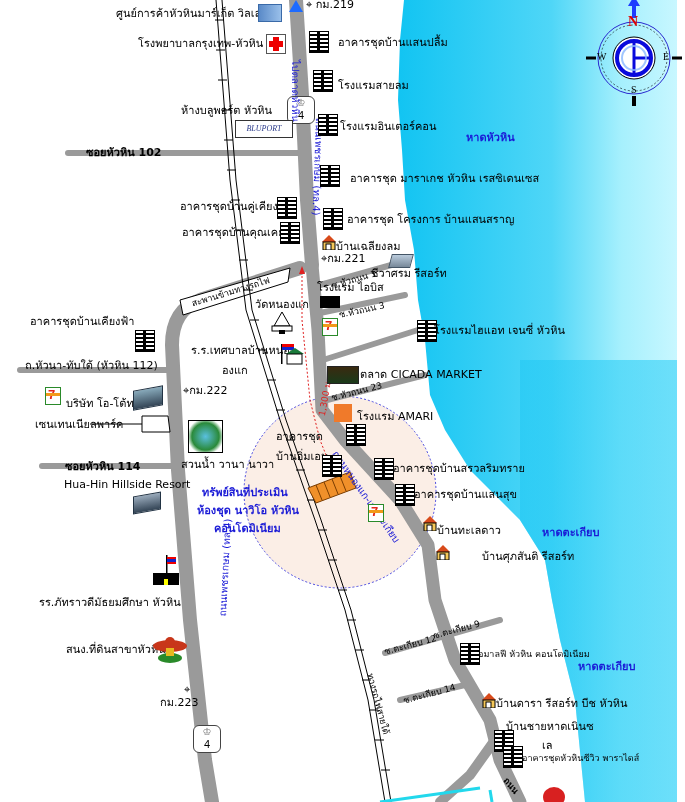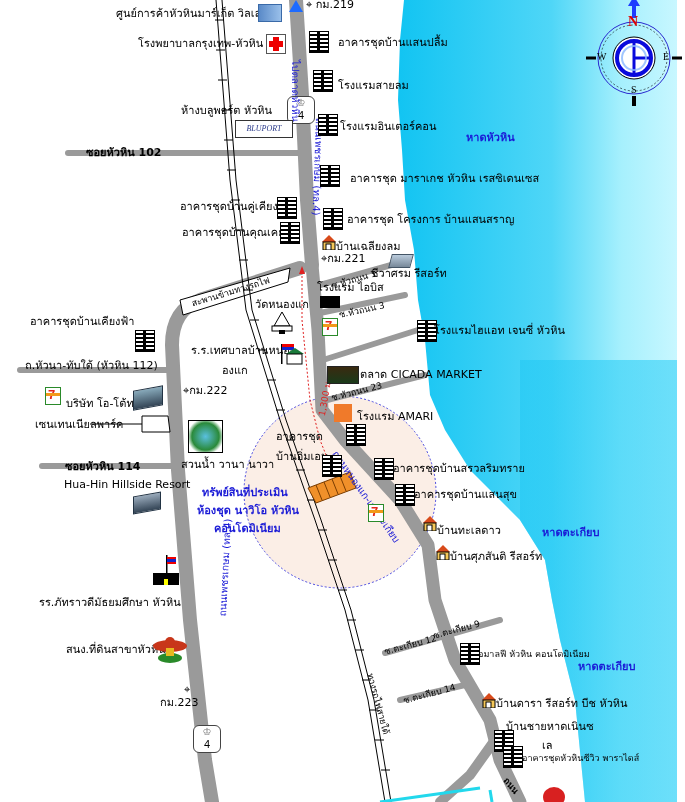--- a/index.html
+++ b/index.html
@@ -295,21 +295,21 @@
       <rect x="2" y="8" width="12" height="8" fill="#f6c95a" stroke="#000" stroke-width="1"></rect>
       <rect x="5" y="10" width="5" height="6" fill="#fff" stroke="#000" stroke-width="1"></rect>
     </svg>
   <span class="lbl" style="left:437px;top:524px;text-align:center;">บ้านทะเลดาว</span>
 
   <svg class="house" style="left:435px;top:544px;" viewBox="0 0 16 16">
       <polygon points="1,8 8,1 15,8" fill="#d84a1a"></polygon>
       <rect x="2" y="8" width="12" height="8" fill="#f6c95a" stroke="#000" stroke-width="1"></rect>
       <rect x="5" y="10" width="5" height="6" fill="#fff" stroke="#000" stroke-width="1"></rect>
     </svg>
-  <span class="lbl" style="left:450px;top:550px;">บ้านศุภสันติ รีสอร์ท</span>
+  <span class="lbl" style="left:450px;top:550px;padding-left:32px;">บ้านศุภสันติ รีสอร์ท</span>
 
   <svg class="ico" style="left:152px;top:555px;width:28px;height:32px;" viewBox="0 0 28 32">
       <rect x="14" y="0" width="1.5" height="20" fill="#000"></rect>
       <rect x="15" y="2" width="9" height="2" fill="#e00"></rect>
       <rect x="15" y="4" width="9" height="3" fill="#12c"></rect>
       <rect x="15" y="7" width="9" height="2" fill="#e00"></rect>
       <rect x="1" y="18" width="26" height="12" fill="#000"></rect>
       <rect x="12" y="24" width="4" height="6" fill="#ff0"></rect>
     </svg>
   <span class="lbl" style="left:39px;top:596px;">รร.ภัทราวดีมัธยมศึกษา หัวหิน</span>

